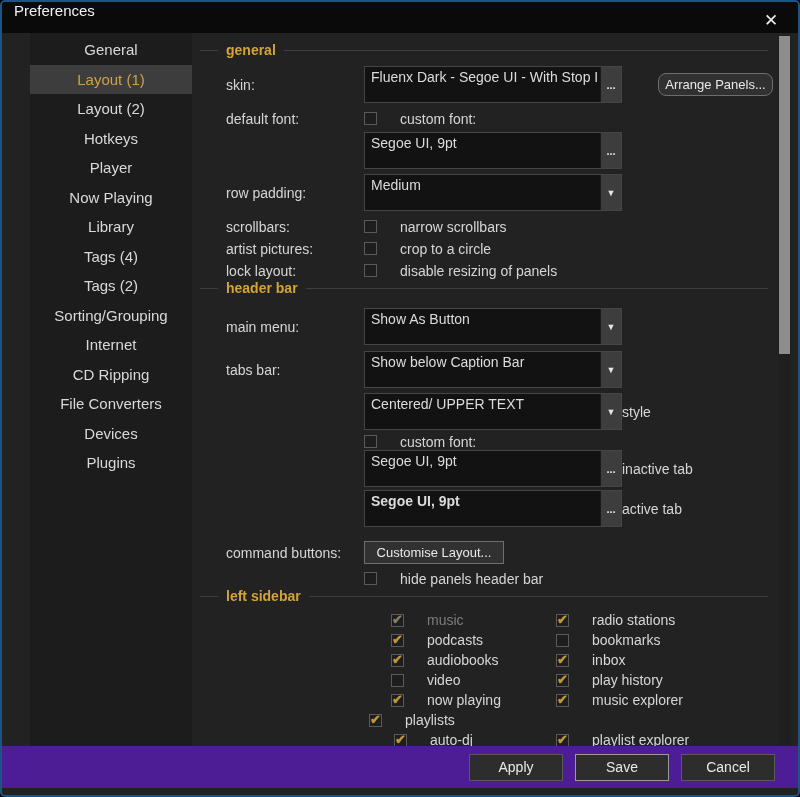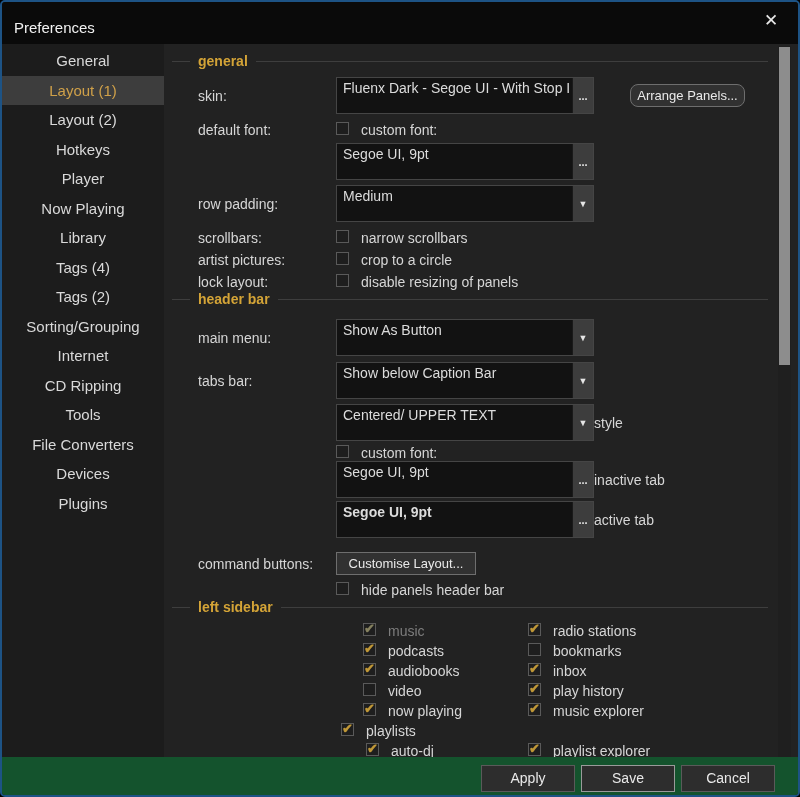--- a/index.html
+++ b/index.html
@@ -7,31 +7,31 @@
   body { font-family:"Liberation Sans", sans-serif; }
 
   .window {
     position:relative; width:800px; height:797px;
     background:#222222; border:2px solid #1d5385; border-radius:5px;
     overflow:hidden;
   }
 
   
   .titlebar {
-    height:42px; background:#0a0a0a; display:flex; align-items:center;
-    padding:8px 14px 0 12px; position:relative;
+    height:31px; background:#0a0a0a; display:flex; align-items:flex-start;
+    padding:0 14px 0 12px; position:relative;
   }
   .titlebar .title { color:#f2f2f2; font-size:15px; }
   .close {
     position:absolute; right:16px; top:8px; width:22px; height:22px;
     color:#e8e8e8; font-size:17px; line-height:22px; text-align:center; cursor:default;
   }
 
   
-  .body { display:flex; height:713px; position:relative; }
+  .body { display:flex; height:713px; position:relative;padding-left:28px; }
 
   .sidebar {
     width:162px; flex:none; background:#1c1c1c; padding-top:2px;
   }
   .side-item {
     height:29.5px; line-height:29.5px; text-align:center;
     color:#d9d9d9; font-size:15px; cursor:default;
   }
   .side-item.selected { background:#3d3d3d; color:#cfa049; }
 
@@ -62,21 +62,21 @@
   }
   .ftext.bold { font-weight:bold; }
   .fbtn {
     width:21px; flex:none; background:#3d3d3d; border-left:1px solid #1a1a1a;
     display:flex; align-items:center; justify-content:center;
     font-size:11px; font-weight:bold; color:#e6e6e6; cursor:default;
   }
   .fbtn.dd { font-size:9px; font-weight:normal; }
 
   
-  .cb { display:flex; align-items:flex-start; gap:12px; cursor:default; }
+  .cb { display:flex; align-items:center; gap:23px; cursor:default; }
   .box {
     width:13px; height:13px; flex:none; background:#1e1e1e;
     border:1px solid #5a5a5a; position:relative;
   }
   .box.checked::after {
     content:"✔"; position:absolute; left:0; top:-3px;
     color:#bf9737; font-size:13px; font-weight:bold;
   }
   .box.checked.disabled::after { color:#85815f; }
   .cbl { color:#d6d6d6; font-size:14px; white-space:nowrap; }
@@ -100,22 +100,22 @@
   
   .scroll-track {
     position:absolute; top:2px; right:7px; bottom:0; width:13px; background:#1f1f1f;
   }
   .scroll-thumb {
     position:absolute; top:1px; left:1px; width:11px; height:318px; background:#8d8d8d;
   }
 
   
   .footer {
-    height:42px; background:#14532d; display:flex; align-items:center;
-    justify-content:flex-end; gap:6px; padding-right:23px;
+    height:42px; background:#4c1d95; display:flex; align-items:center;
+    justify-content:flex-end; gap:12px; padding-right:23px;
   }
   .footer .btn { width:94px; height:27px; font-size:14px; background:#2d2d2d; border-color:#5a5a5a; }
   .footer .btn.default { border-color:#9a9a9a; }
 
   
   .mt0{margin-top:0} .mt3{margin-top:3px} .mt5{margin-top:5px}
   .mt6{margin-top:6px} .mt7{margin-top:7px} .mt11{margin-top:11px} .mt12{}
   .mt13{margin-top:13px} .mt14{margin-top:14px} .mt20{margin-top:20px}
   .h17{height:17px}
 </style>
@@ -137,21 +137,20 @@
       <div class="side-item">Layout (2)</div>
       <div class="side-item">Hotkeys</div>
       <div class="side-item">Player</div>
       <div class="side-item">Now Playing</div>
       <div class="side-item">Library</div>
       <div class="side-item">Tags (4)</div>
       <div class="side-item">Tags (2)</div>
       <div class="side-item">Sorting/Grouping</div>
       <div class="side-item">Internet</div>
       <div class="side-item">CD Ripping</div>
-      <div class="side-item">Tools</div>
       <div class="side-item">File Converters</div>
       <div class="side-item">Devices</div>
       <div class="side-item">Plugins</div>
     </nav>
 
     <div class="content">
 
       <div class="sec">
         <span class="sec-title">general</span>
         <span class="sec-rule"></span>

